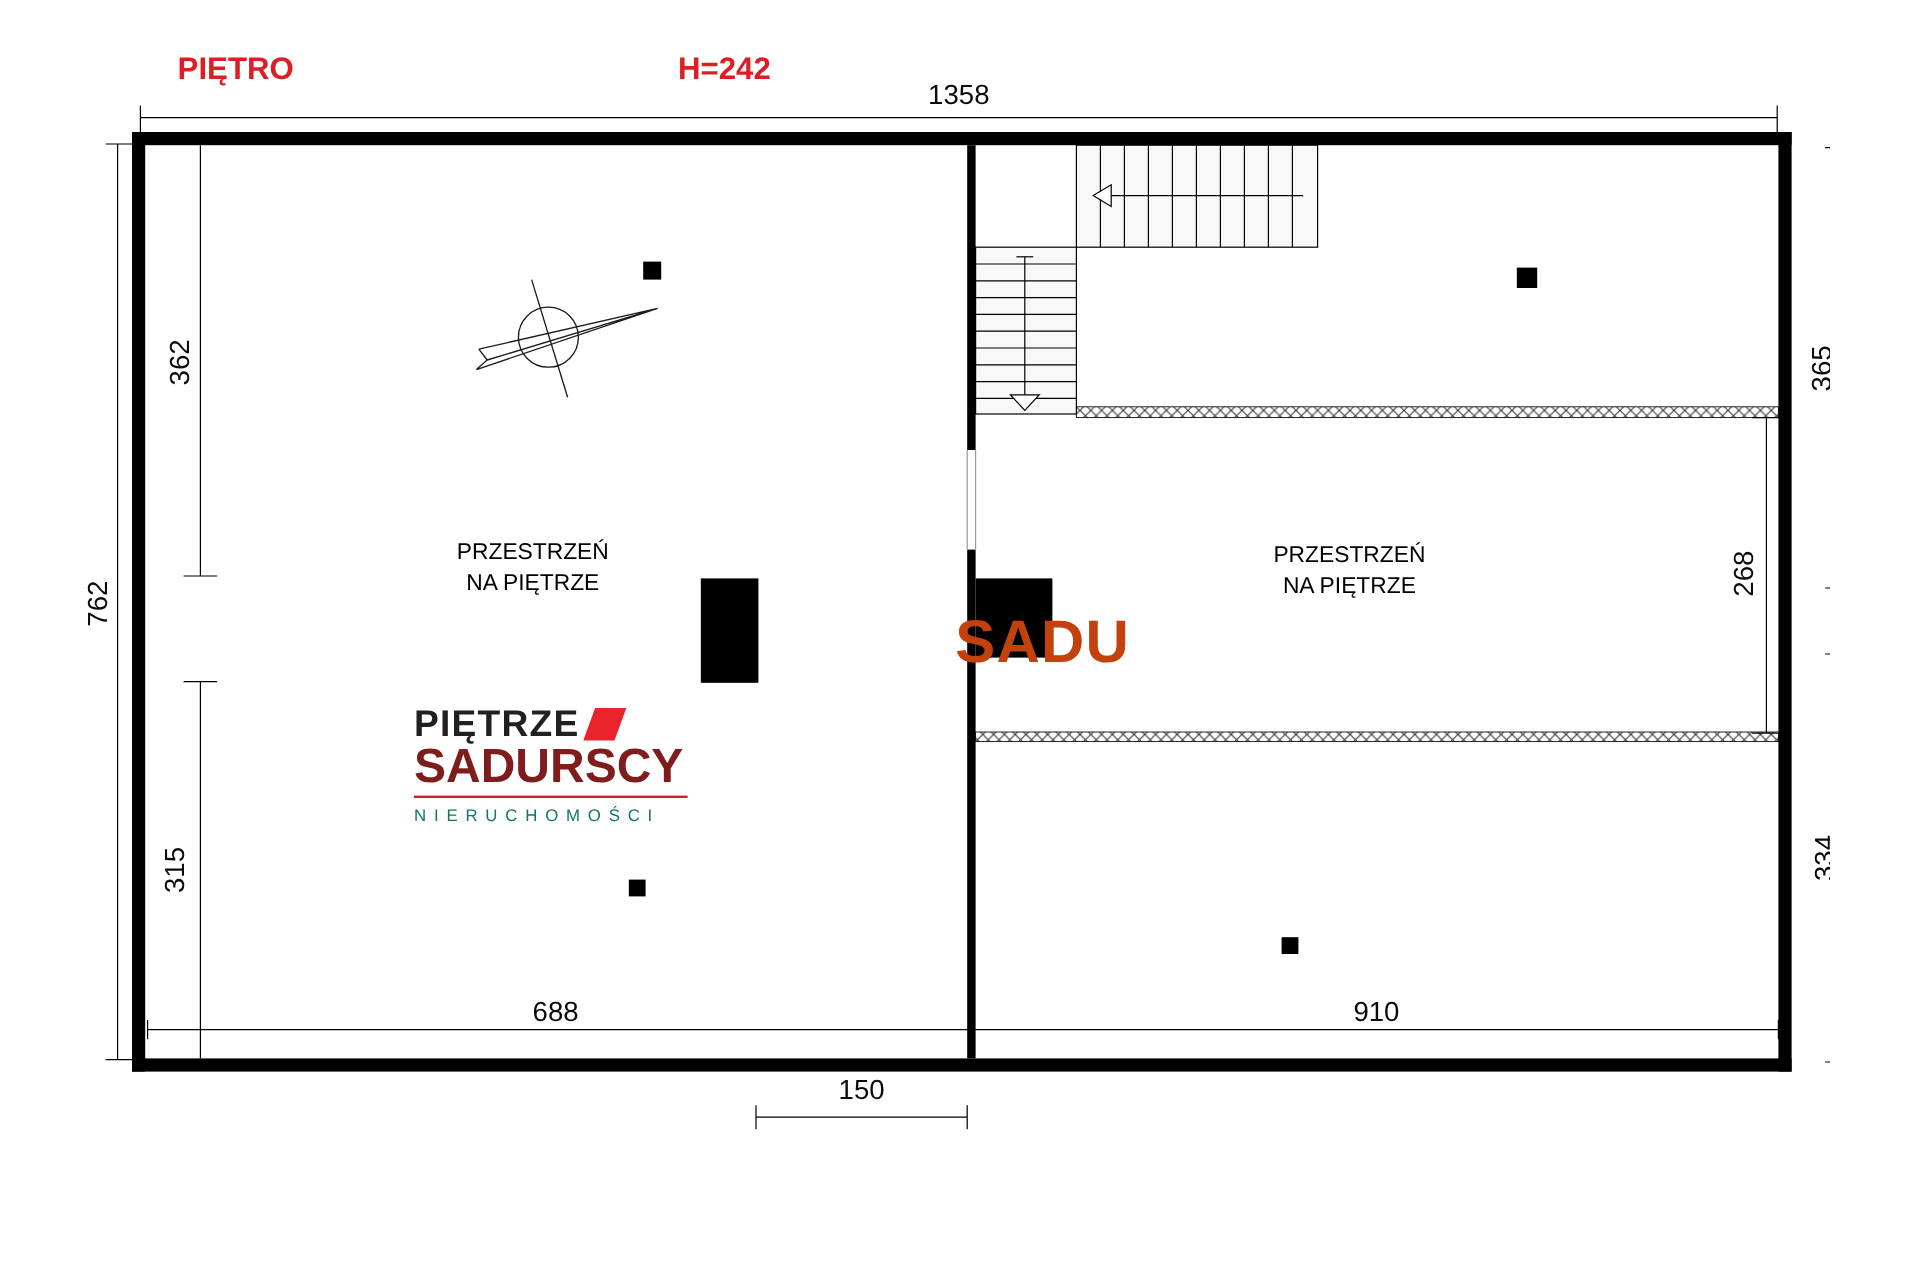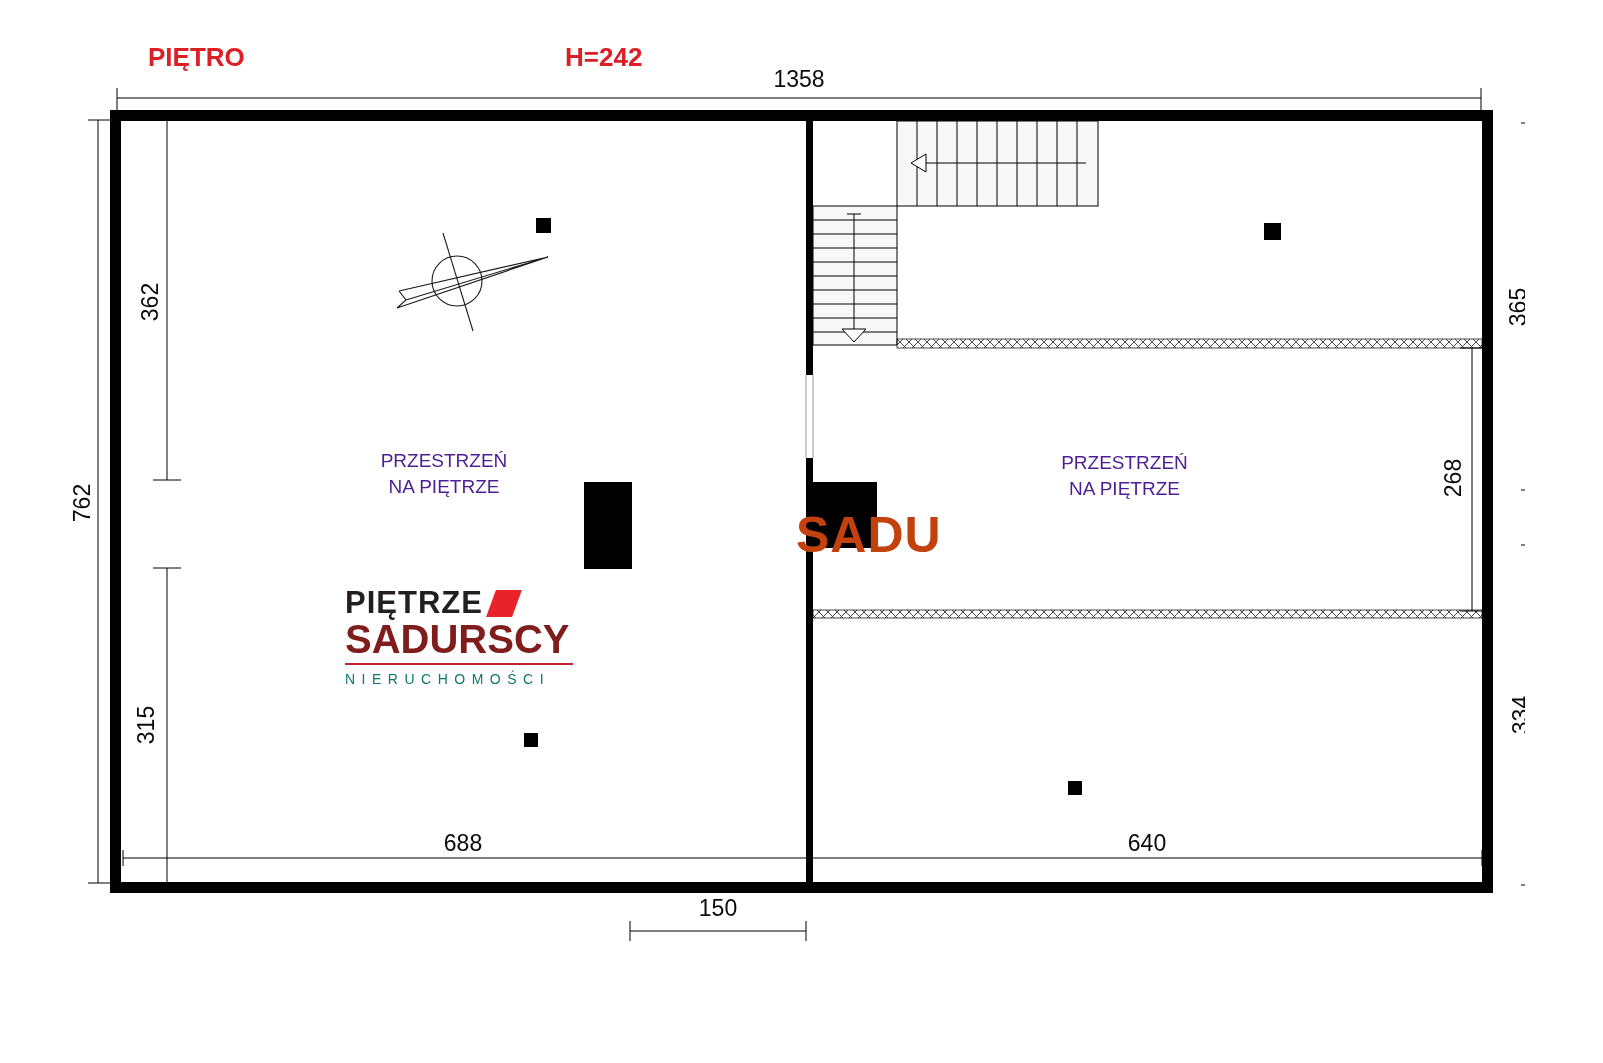--- a/index.html
+++ b/index.html
@@ -6,21 +6,21 @@
   #plan{position:relative;width:1525px;height:1063px;background:#fff;overflow:hidden;
         font-family:"Liberation Sans",sans-serif;}
   .wall{position:absolute;background:#000;z-index:2;}
   .marker{position:absolute;background:#000;z-index:2;}
   .chimney{position:absolute;background:#000;z-index:2;}
   #linework{position:absolute;left:0;top:0;z-index:3;pointer-events:none;}
   .dim{position:absolute;z-index:4;font-size:23px;color:#0a0a0a;white-space:nowrap;
        transform:translate(-50%,-50%);}
   .dim.vert{transform:translate(-50%,-50%) rotate(-90deg);}
   .red-label{position:absolute;z-index:4;font-size:26px;font-weight:600;color:#dc1e25;white-space:nowrap;}
-  .room-label{position:absolute;z-index:4;text-align:center;font-size:19px;line-height:26px;color:#4c1d95;}
+  .room-label{position:absolute;z-index:4;text-align:center;font-size:19px;line-height:26px;color:#000000;}
   #watermark{position:absolute;left:796px;top:506px;z-index:5;font-size:50px;font-weight:700;
              color:#c2410c;letter-spacing:1px;}
   #logo{position:absolute;left:345px;top:588px;z-index:4;width:232px;}
   #logo .row1{display:flex;align-items:center;}
   #logo .brand1{font-size:31px;font-weight:700;color:#231f20;letter-spacing:1px;line-height:30px;}
   #logo .flag{width:26px;height:27px;background:#e8232a;margin-left:8px;transform:skewX(-20deg);}
   #logo .brand2{font-size:40px;font-weight:700;color:#7f1d1d;letter-spacing:0px;line-height:42px;}
   #logo .divider{width:228px;height:2px;background:#c4242b;margin-top:3px;}
   #logo .tagline{font-size:14px;letter-spacing:6.5px;color:#0f766e;margin-top:6px;}
 </style>
@@ -103,21 +103,21 @@
   </svg>
 
   <div class="dim" style="left:799px;top:79px;">1358</div>
   <div class="dim vert" style="left:82px;top:503px;">762</div>
   <div class="dim vert" style="left:150px;top:302px;">362</div>
   <div class="dim vert" style="left:146px;top:725px;">315</div>
   <div class="dim vert" style="left:1518px;top:307px;">365</div>
   <div class="dim vert" style="left:1453px;top:478px;">268</div>
   <div class="dim vert" style="left:1521px;top:715px;">334</div>
   <div class="dim" style="left:463px;top:843px;">688</div>
-  <div class="dim" style="left:1147px;top:843px;">640</div>
+  <div class="dim" style="left:1147px;top:843px;">910</div>
   <div class="dim" style="left:718px;top:908px;">150</div>
 
   <div class="room-label" style="left:344px;top:448px;width:200px;">
     <div>PRZESTRZEŃ</div>
     <div>NA PIĘTRZE</div>
   </div>
   <div class="room-label" style="left:1022px;top:450px;width:205px;">
     <div>PRZESTRZEŃ</div>
     <div>NA PIĘTRZE</div>
   </div>

